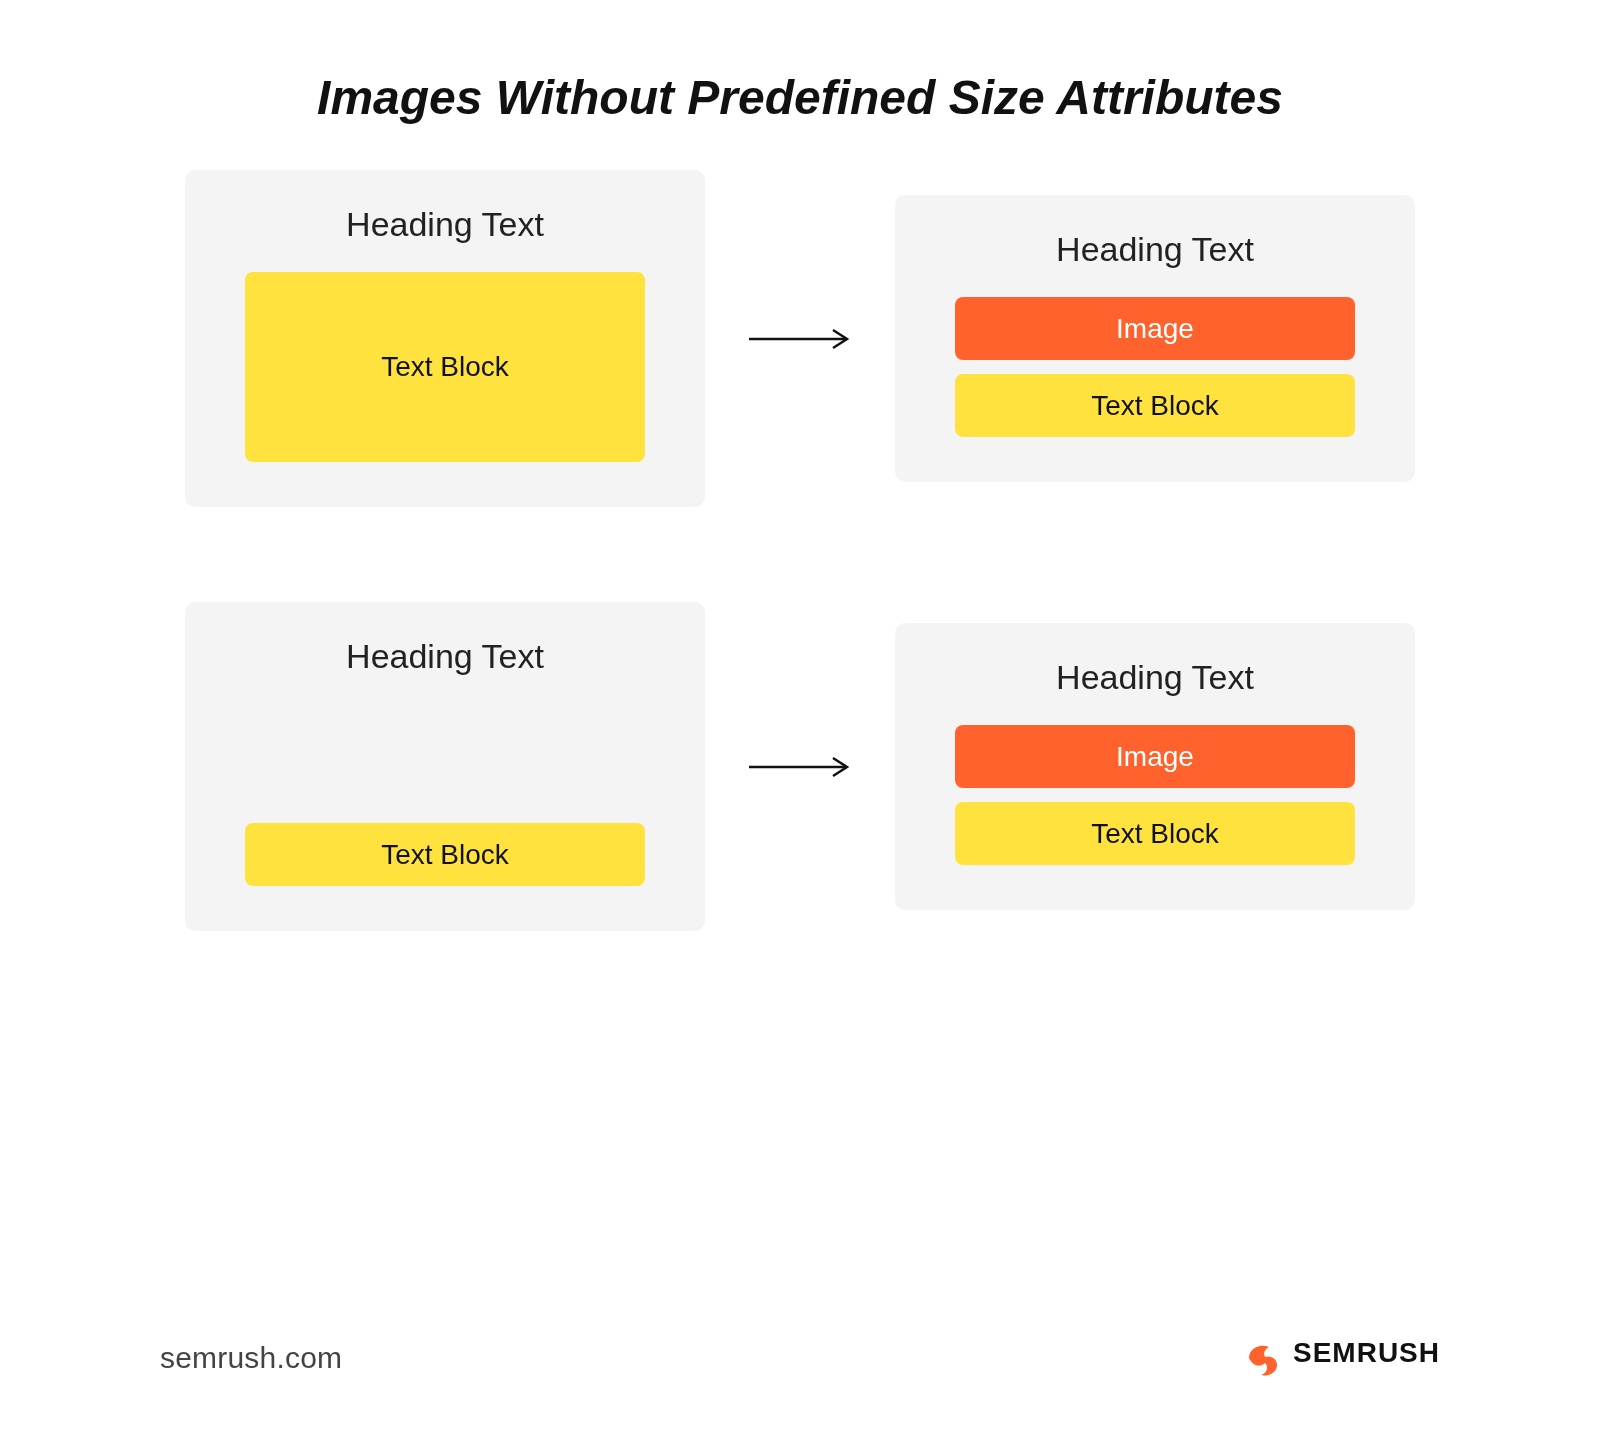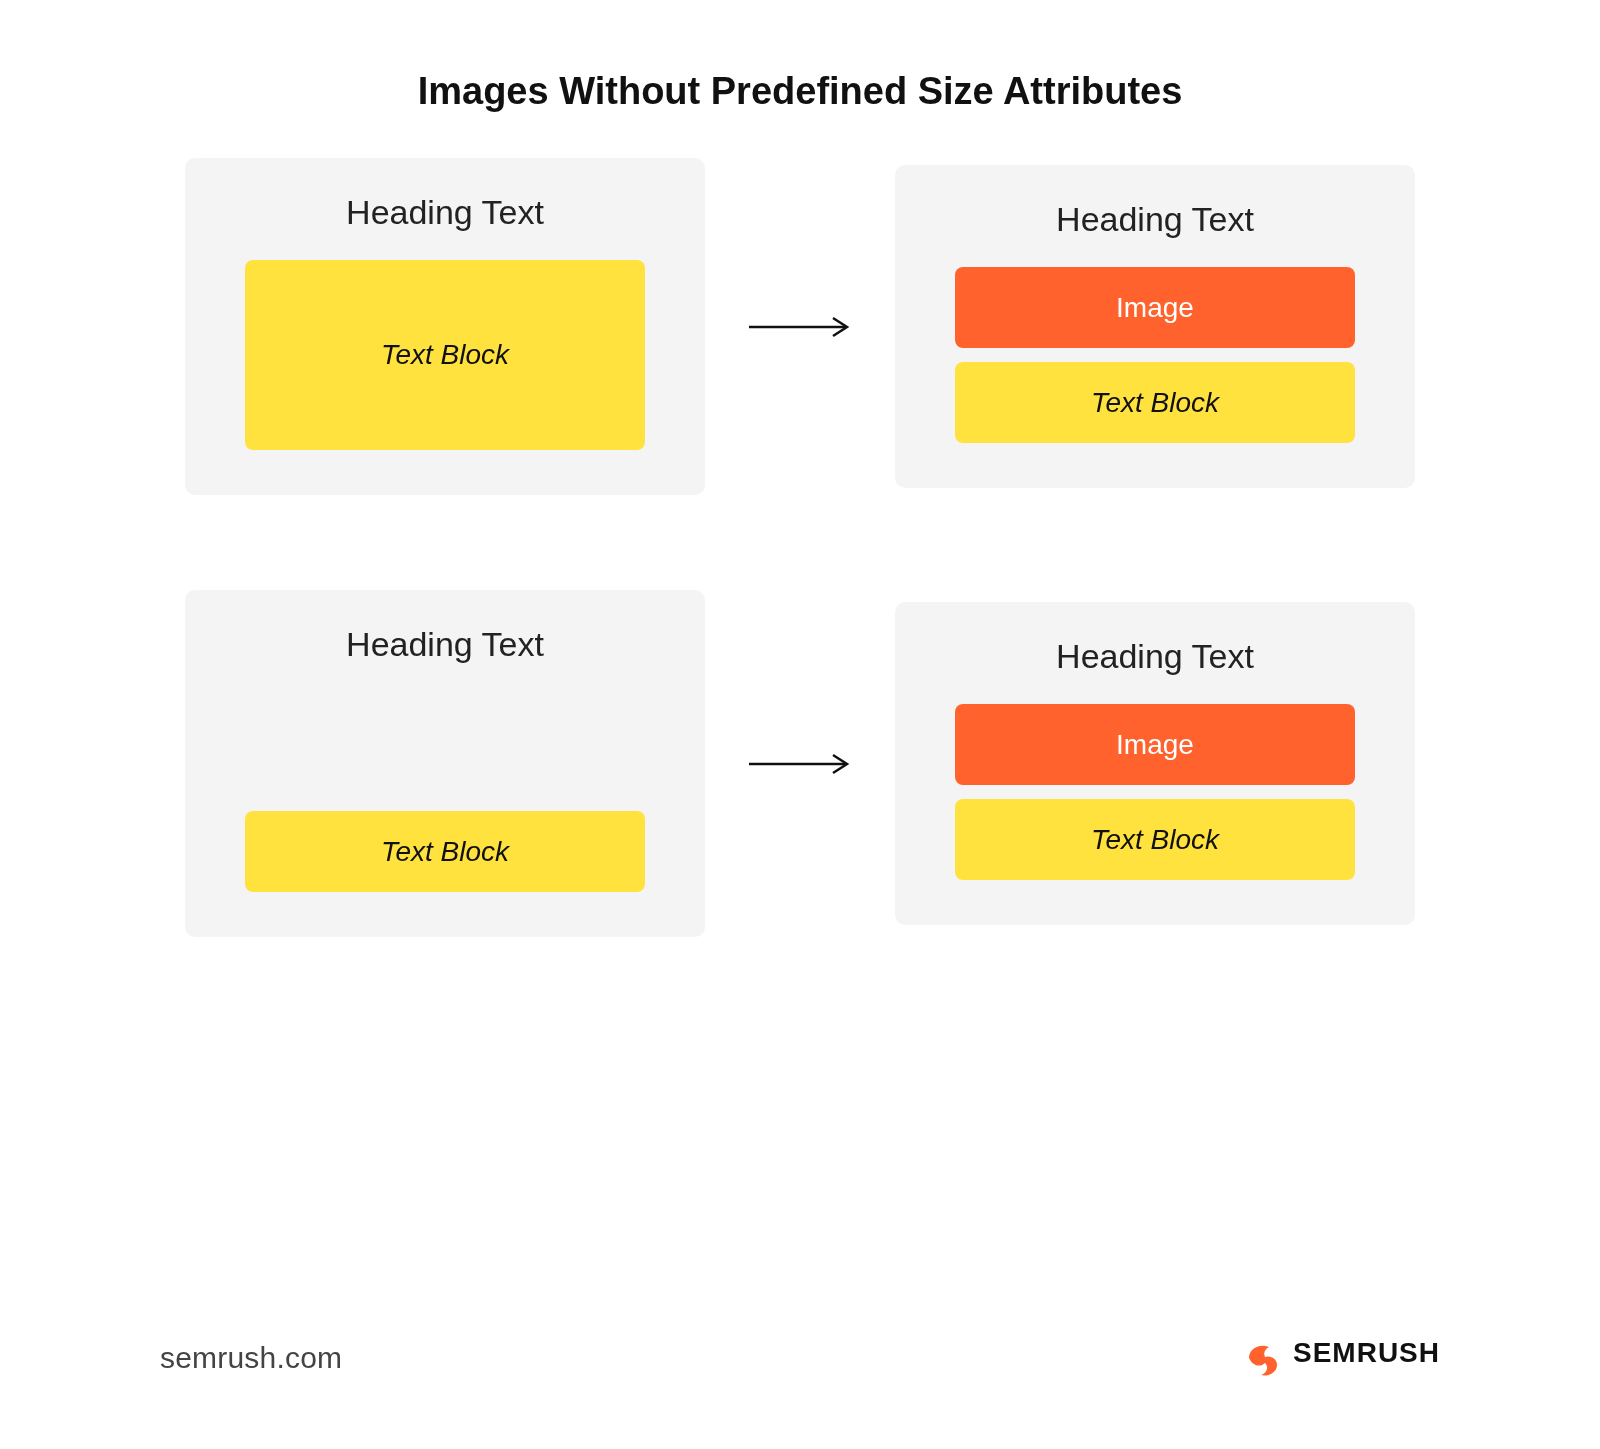--- a/index.html
+++ b/index.html
@@ -11,25 +11,26 @@
     padding: 70px 150px 40px 150px;
     display: flex;
     flex-direction: column;
   }
   .section {
     display: flex;
     flex-direction: column;
     align-items: center;
   }
   .section-title {
-    font-size: 38px;
+    font-size: 48px;
     font-weight: 700;
     color: #111;
     margin-bottom: 45px;
     text-align: center;
+    font-style: italic;
   }
   .row {
     display: flex;
     align-items: center;
     justify-content: center;
     gap: 40px;
     width: 100%;
   }
   .card {
     background: #f4f4f4;
@@ -53,28 +54,27 @@
     border-radius: 8px;
     display: flex;
     align-items: center;
     justify-content: center;
     font-size: 28px;
     font-weight: 400;
   }
   .block-text {
     background: #ffe23e;
     color: #111;
-    font-style: italic;
   }
   .block-image {
     background: #ff622d;
     color: #fff;
   }
   .tall { height: 190px; }
-  .short { height: 81px; }
+  .short { height: 63px; }
   .spacer-top { height: 105px; }
   .arrow {
     width: 110px;
     display: flex;
     align-items: center;
     justify-content: center;
   }
   .arrow svg { width: 110px; height: 24px; }
   .section-gap { height: 95px; }
   .footer {

